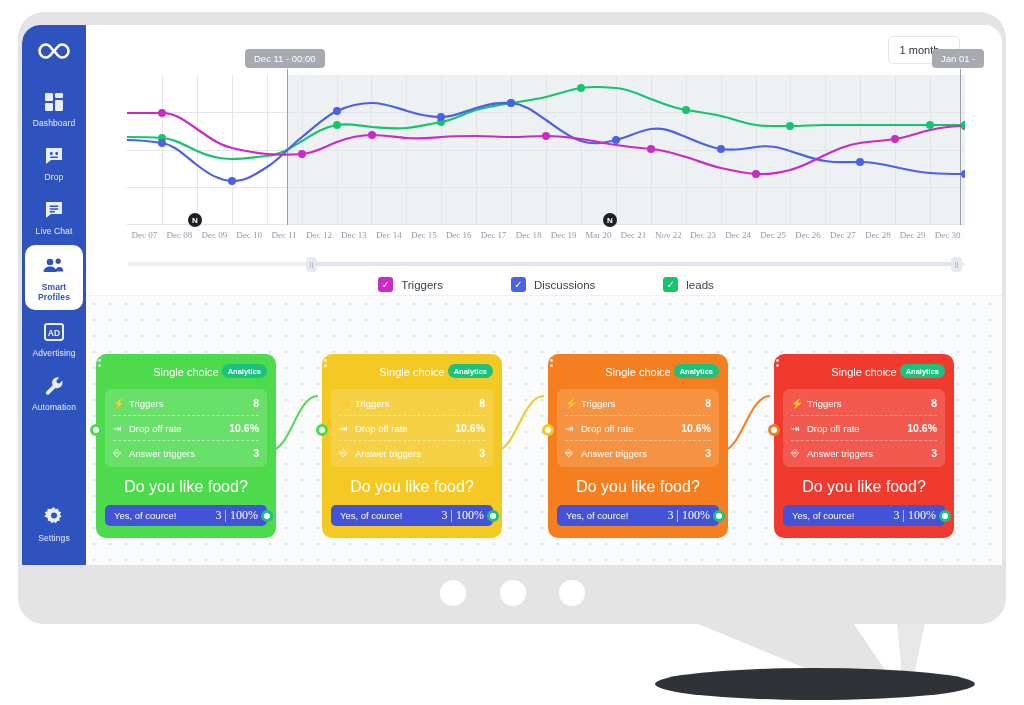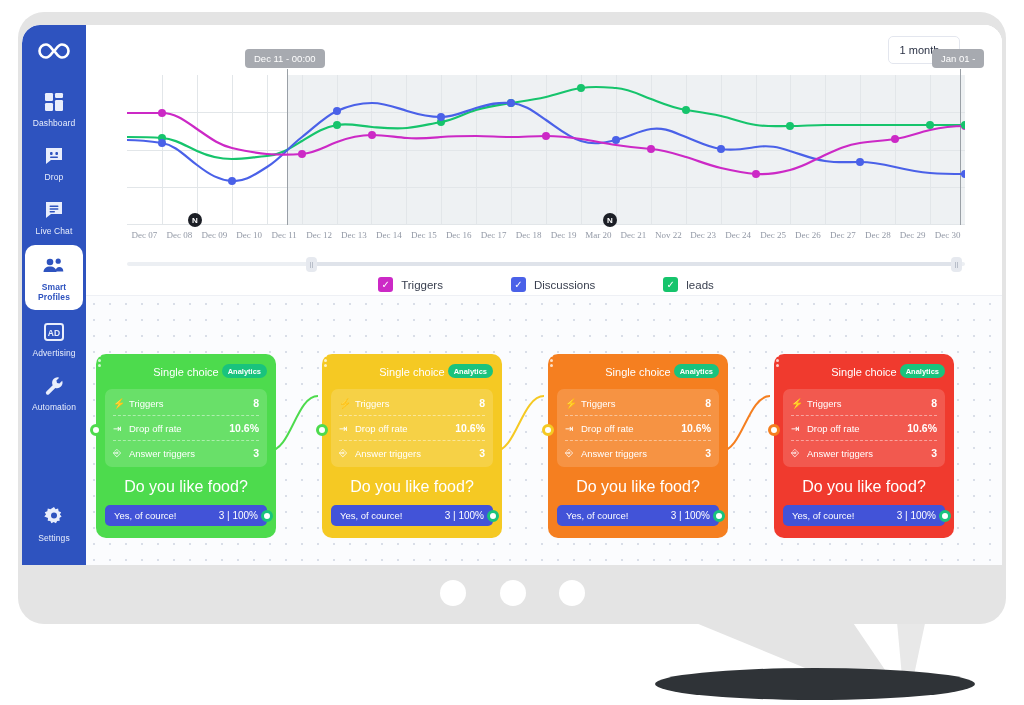--- a/index.html
+++ b/index.html
@@ -203,21 +203,21 @@
     text-align: center; font-size: 16px; color: #ffffff;
     margin: 11px 0 9px;
   }
   .answer {
     background: #4253d8; border-radius: 5px; height: 21px;
     display: flex; align-items: center; padding: 0 9px;
     position: relative;
     justify-content: space-between;
   }
   .answer-text { flex: 1; font-size: 9.5px; color: #ffffff; }
-  .answer-count { font-size: 10px; color: #ffffff; }
+  .answer-count { font-size: 12px; color: #ffffff; font-family: Liberation Serif, serif; }
   .port {
     position: absolute; width: 12px; height: 12px; border-radius: 50%;
     border: 3px solid #19c37d; background: #ffffff; box-sizing: border-box;
   }
   .port.out { right: -6px; top: 4.5px; }
   .port.in {
     left: -6px; top: 70px; width: 12px; height: 12px;
     border-width: 3px; background: #ffffff;
   }
 </style>

